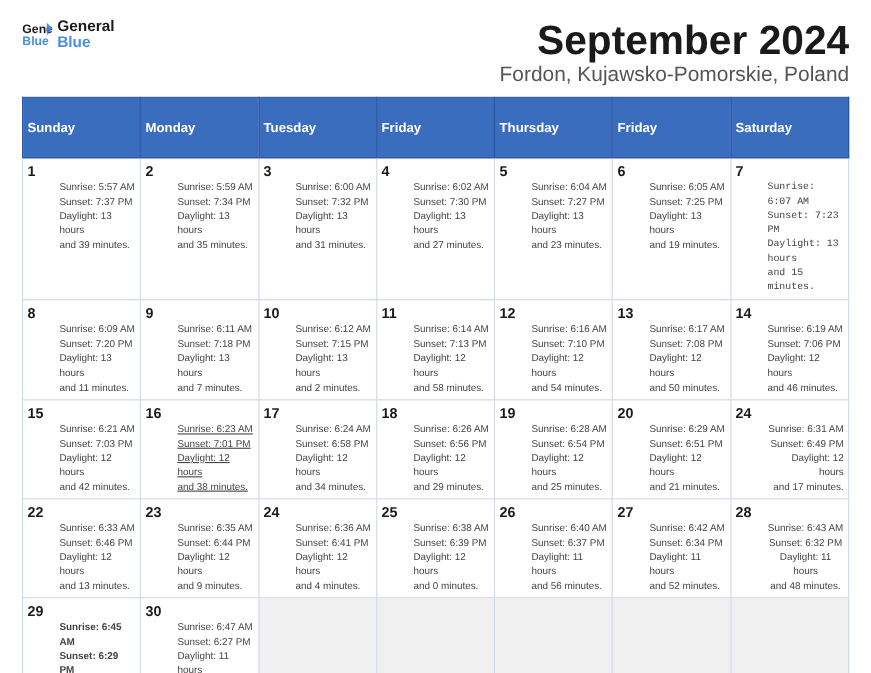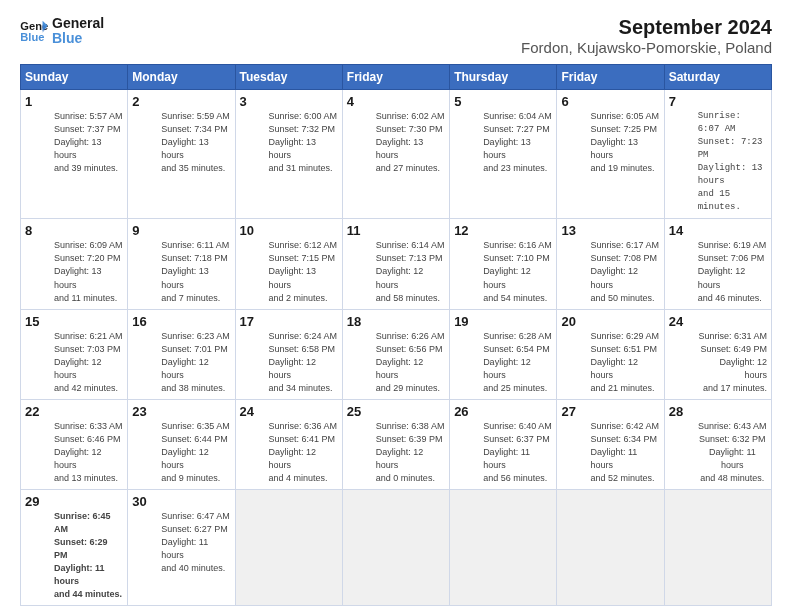--- a/index.html
+++ b/index.html
@@ -27,39 +27,39 @@
       gap: 4px;
     }
     .logo-icon {
       width: 28px;
       height: 24px;
     }
     .title-block {
       text-align: right;
     }
     .calendar-title {
-      font-size: 20px;
+      font-size: 37px;
       font-weight: bold;
       color: #1a1a1a;
     }
     .calendar-subtitle {
-      font-size: 15px;
+      font-size: 19px;
       color: #555;
     }
     .calendar-table {
       width: 100%;
       border-collapse: collapse;
       table-layout: fixed;
     }
     .calendar-table thead tr th {
       background: #3b6dbf;
       color: #fff;
       font-size: 12px;
       font-weight: bold;
-      padding: 5px 4px;
+      padding: 20px 4px;
       text-align: left;
       border: 1px solid #2a55a0;
     }
     .calendar-table tbody tr td {
       border: 1px solid #d0d8e8;
       vertical-align: top;
       padding: 4px 4px 4px 4px;
       font-size: 9.5px;
       color: #333;
       background: #fff;
@@ -223,21 +223,21 @@
         <tr>
           <td>
             <span class="day-number">15</span>
             <div class="day-info" style="white-space: pre-line;">Sunrise: 6:21 AM
 Sunset: 7:03 PM
 Daylight: 12 hours
 and 42 minutes.</div>
           </td>
           <td>
             <span class="day-number">16</span>
-            <div class="day-info" style="white-space: pre-line;">Sunrise: 6:23 AM
+            <div class="day-info" style="white-space: pre-line; text-decoration: underline;">Sunrise: 6:23 AM
 Sunset: 7:01 PM
 Daylight: 12 hours
 and 38 minutes.</div>
           </td>
           <td>
             <span class="day-number">17</span>
             <div class="day-info" style="white-space: pre-line;">Sunrise: 6:24 AM
 Sunset: 6:58 PM
 Daylight: 12 hours
 and 34 minutes.</div>

